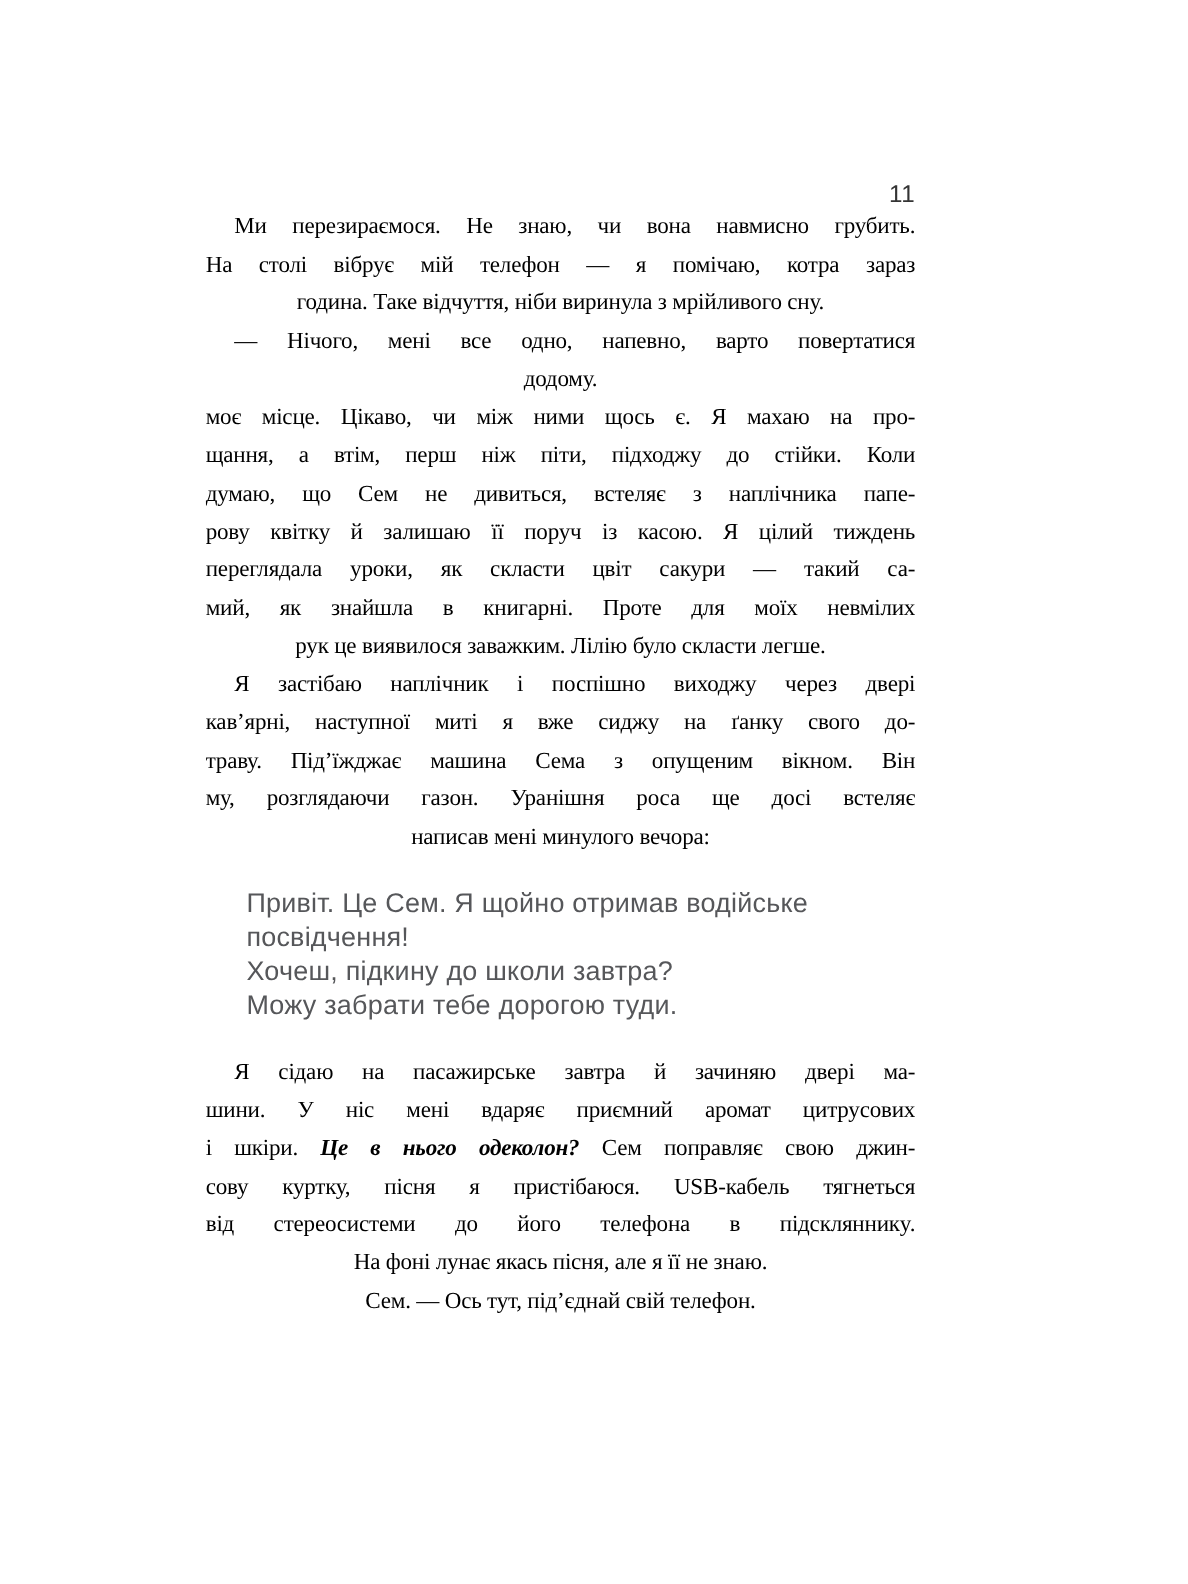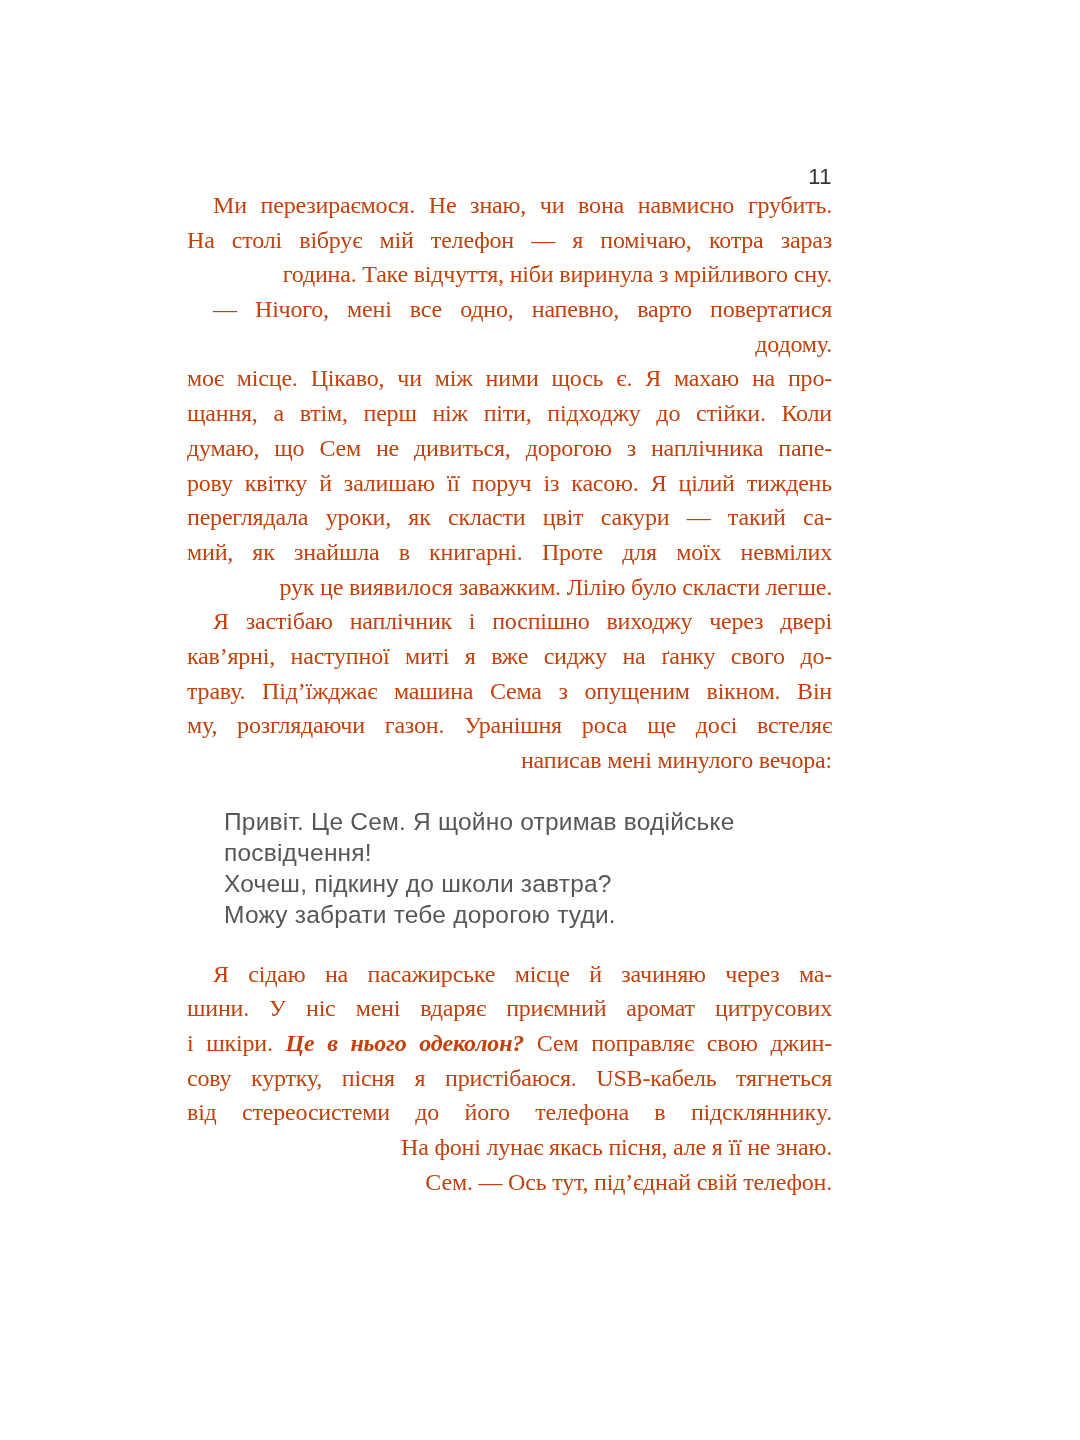--- a/index.html
+++ b/index.html
@@ -25,32 +25,32 @@
   }
   .page-body {
     position: absolute;
     left: 187px;
     top: 188px;
     width: 645px;
   }
   .para { margin: 0; padding: 0; }
   .para.body .line {
     font-family: "Liberation Serif", serif;
-    font-size: 24px;
+    font-size: 21px;
     line-height: 34.7px;
     max-height: 34.7px;
     overflow: hidden;
     letter-spacing: -0.2px;
-    color: #c2410c;
+    color: #000000;
   }
   .para.body .line.just {
     text-align: justify;
     text-align-last: justify;
   }
-  .para.body .line.last { text-align: right; }
+  .para.body .line.last { text-align: center; }
   .para.body .line.first { text-indent: 26px; }
   .para.message {
     margin: 28px 0 27px 37px;
   }
   .para.message .line {
     font-family: Liberation Sans, sans-serif;
     font-size: 24.5px;
     line-height: 31px;
     max-height: 31px;
     overflow: hidden;
@@ -71,41 +71,41 @@
         <div class="line just">На столі вібрує мій телефон — я помічаю, котра зараз</div>
         <div class="line last">година. Таке відчуття, ніби виринула з мрійливого сну.</div>
       </div>
       <div class="para body">
         <div class="line just first">— Нічого, мені все одно, напевно, варто повертатися</div>
         <div class="line last">додому.</div>
       </div>
       <div class="para body">
         <div class="line just">моє місце. Цікаво, чи між ними щось є. Я махаю на про-</div>
         <div class="line just">щання, а втім, перш ніж піти, підходжу до стійки. Коли</div>
-        <div class="line just">думаю, що Сем не дивиться, дорогою з наплічника папе-</div>
+        <div class="line just">думаю, що Сем не дивиться, встеляє з наплічника папе-</div>
         <div class="line just">рову квітку й залишаю її поруч із касою. Я цілий тиждень</div>
         <div class="line just">переглядала уроки, як скласти цвіт сакури — такий са-</div>
         <div class="line just">мий, як знайшла в книгарні. Проте для моїх невмілих</div>
         <div class="line last">рук це виявилося заважким. Лілію було скласти легше.</div>
       </div>
       <div class="para body">
         <div class="line just first">Я застібаю наплічник і поспішно виходжу через двері</div>
         <div class="line just">кав’ярні, наступної миті я вже сиджу на ґанку свого до-</div>
         <div class="line just">траву. Під’їжджає машина Сема з опущеним вікном. Він</div>
         <div class="line just">му, розглядаючи газон. Уранішня роса ще досі встеляє</div>
         <div class="line last">написав мені минулого вечора:</div>
       </div>
       <div class="para message">
         <div class="line">Привіт. Це Сем. Я щойно отримав водійське</div>
         <div class="line">посвідчення!</div>
         <div class="line">Хочеш, підкину до школи завтра?</div>
         <div class="line">Можу забрати тебе дорогою туди.</div>
       </div>
       <div class="para body">
-        <div class="line just first">Я сідаю на пасажирське місце й зачиняю через ма-</div>
+        <div class="line just first">Я сідаю на пасажирське завтра й зачиняю двері ма-</div>
         <div class="line just">шини. У ніс мені вдаряє приємний аромат цитрусових</div>
         <div class="line just"><span>і шкіри. </span><i>Це в нього одеколон?</i><span> Сем поправляє свою джин-</span></div>
         <div class="line just">сову куртку, пісня я пристібаюся. USB-кабель тягнеться</div>
         <div class="line just">від стереосистеми до його телефона в підсклянникy.</div>
         <div class="line last">На фоні лунає якась пісня, але я її не знаю.</div>
       </div>
       <div class="para body">
         <div class="line last">Сем. — Ось тут, під’єднай свій телефон.</div>
       </div>
     </div>

